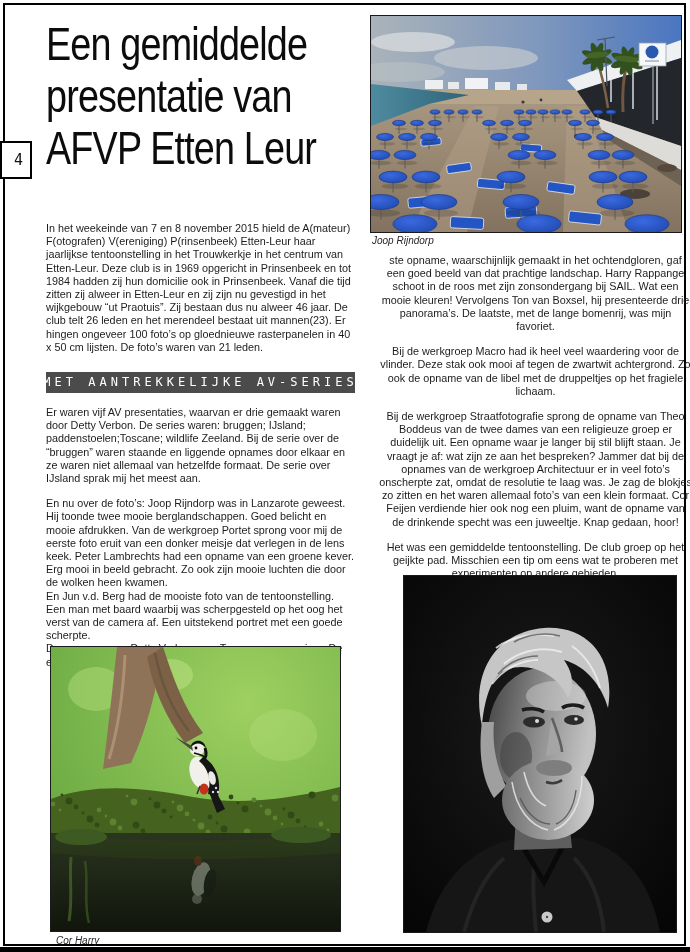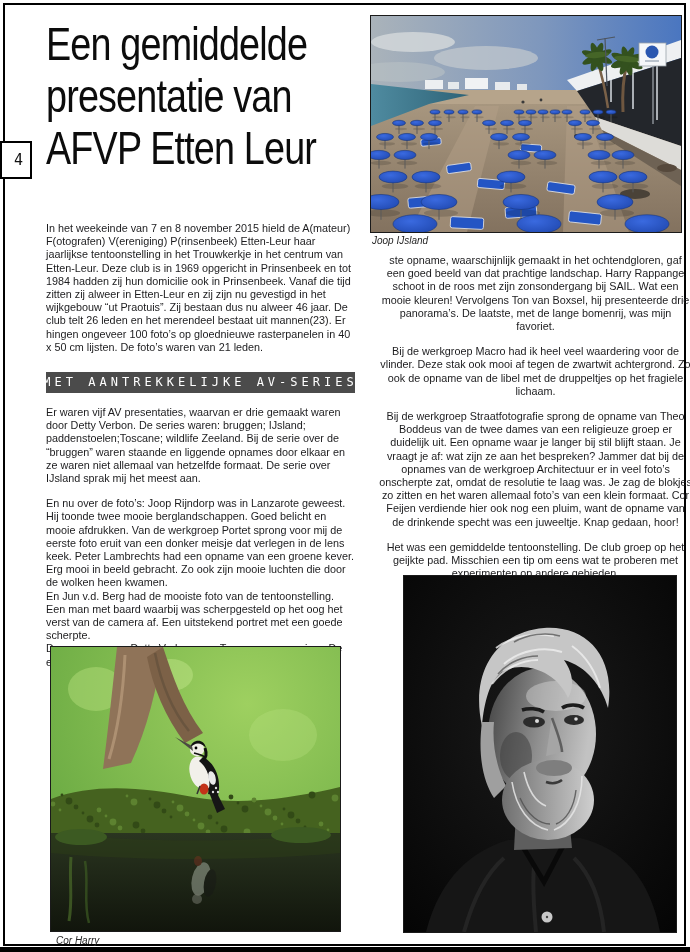--- a/index.html
+++ b/index.html
@@ -285,21 +285,21 @@
           <ellipse cx="44" cy="208" rx="22" ry="9.24" fill="url(#umb)" stroke="#16357e" stroke-width="0.6"></ellipse>
           <ellipse cx="170" cy="220.9" rx="20.9" ry="4.4" fill="rgba(0,0,0,0.15)"></ellipse>
           <line x1="168" y1="208" x2="168" y2="228.2" stroke="#5a5a5a" stroke-width="1"></line>
           <ellipse cx="168" cy="208" rx="22" ry="9.24" fill="url(#umb)" stroke="#16357e" stroke-width="0.6"></ellipse>
           <ellipse cx="278" cy="220.9" rx="20.9" ry="4.4" fill="rgba(0,0,0,0.15)"></ellipse>
           <line x1="276" y1="208" x2="276" y2="228.2" stroke="#5a5a5a" stroke-width="1"></line>
           <ellipse cx="276" cy="208" rx="22" ry="9.24" fill="url(#umb)" stroke="#16357e" stroke-width="0.6"></ellipse>
         </g>
     </svg>
   </div>
-  <div class="caption cap-beach">Joop IJsland</div>
+  <div class="caption cap-beach">Joop Rijndorp</div>
 
   <div class="col col-left">
     <p>In het weekeinde van 7 en 8 november 2015 hield de A(mateur) F(otografen) V(ereniging) P(rinsenbeek) Etten-Leur haar jaarlijkse tentoonstelling in het Trouwkerkje in het centrum van Etten-Leur. Deze club is in 1969 opgericht in Prinsenbeek en tot 1984 hadden zij hun domicilie ook in Prinsenbeek. Vanaf die tijd zitten zij alweer in Etten-Leur en zij zijn nu gevestigd in het wijkgebouw “ut Praotuis”. Zij bestaan dus nu alweer 46 jaar. De club telt 26 leden en het merendeel bestaat uit mannen(23). Er hingen ongeveer 100 foto’s op gloednieuwe rasterpanelen in 40 x 50 cm lijsten. De foto’s waren van 21 leden.</p>
     <div class="section-bar">
       <span>MET AANTREKKELIJKE AV-SERIES</span>
     </div>
     <p>Er waren vijf AV presentaties, waarvan er drie gemaakt waren door Detty Verbon. De series waren: bruggen; IJsland; paddenstoelen;Toscane; wildlife Zeeland. Bij de serie over de “bruggen” waren staande en liggende opnames door elkaar en ze waren niet allemaal van hetzelfde formaat. De serie over IJsland sprak mij het meest aan.</p>
     <p class="nogap">En nu over de foto’s: Joop Rijndorp was in Lanzarote geweest. Hij toonde twee mooie berglandschappen. Goed belicht en mooie afdrukken. Van de werkgroep Portet sprong voor mij de eerste foto eruit van een donker meisje dat verlegen in de lens keek. Peter Lambrechts had een opname van een groene kever. Erg mooi in beeld gebracht. Zo ook zijn mooie luchten die door de wolken heen kwamen.</p>
     <p class="nogap">En Jun v.d. Berg had de mooiste foto van de tentoonstelling. Een man met baard waarbij was scherpgesteld op het oog het verst van de camera af. Een uitstekend portret met een goede scherpte.</p>
     <p class="nogap">De opnames van Detty Verbon over Toscane waren prima. De eer-</p>

